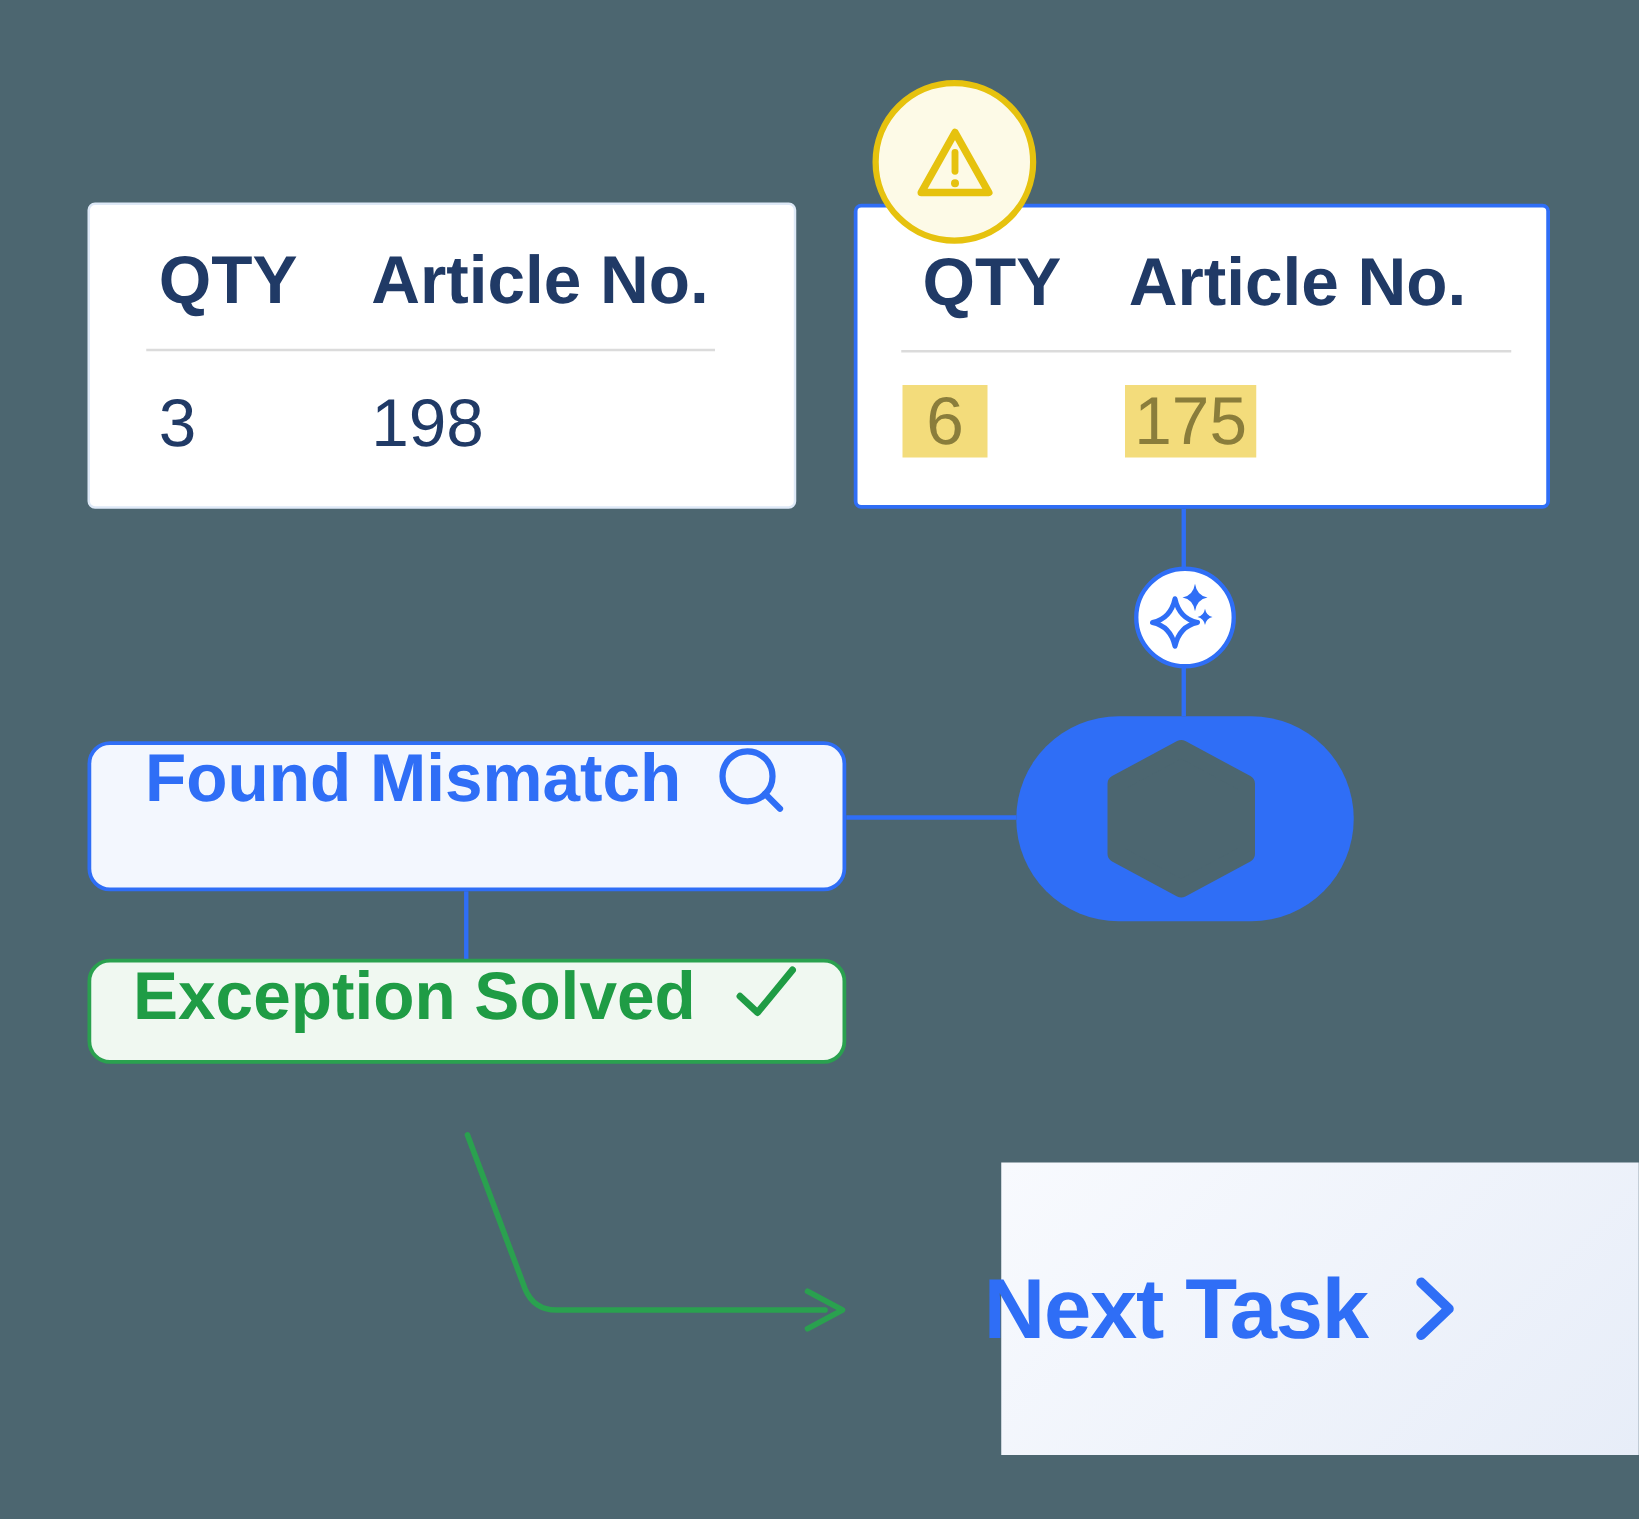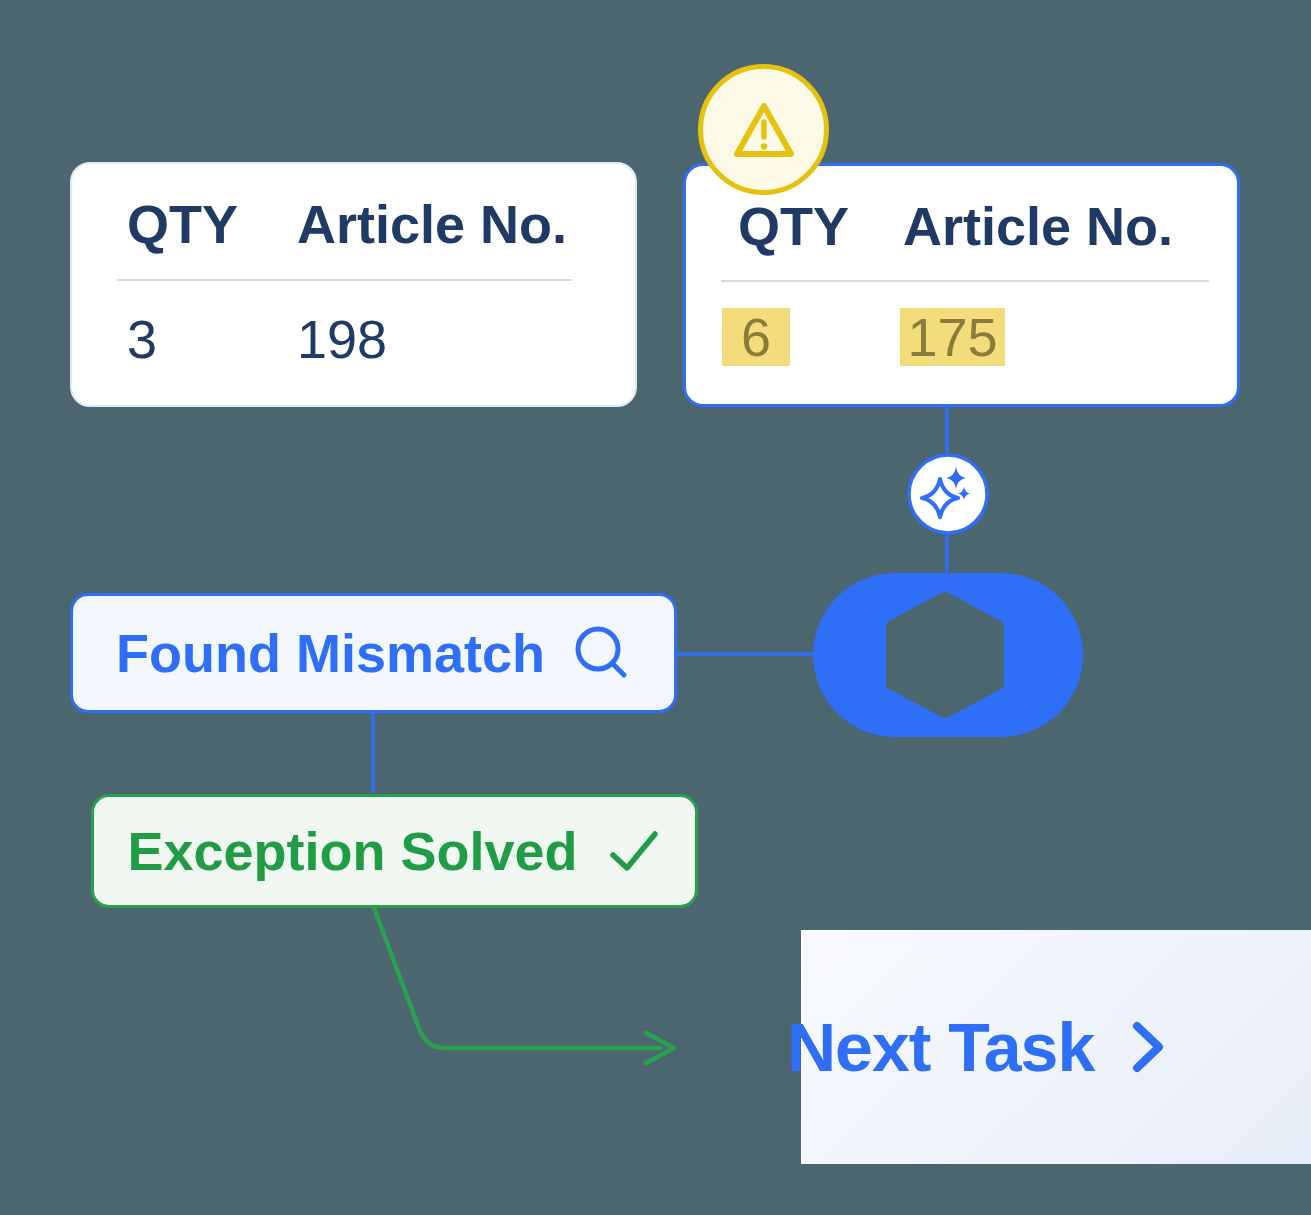--- a/index.html
+++ b/index.html
@@ -11,21 +11,21 @@
   }
   *{box-sizing:border-box;}
   html,body{margin:0;padding:0;}
   body{
     width:1311px;height:1215px;position:relative;overflow:hidden;
     background:var(--background);
     font-family:"Liberation Sans",sans-serif;
   }
   #connector-layer{position:absolute;left:0;top:0;z-index:1;pointer-events:none;}
   .card{
-    position:absolute;background:var(--card-bg);border-radius:20px;z-index:2;
+    position:absolute;background:var(--card-bg);border-radius:6px;z-index:2;
   }
   #expected-card{left:70px;top:162px;width:567px;height:245px;border:2px solid #DEE9F7;}
   #scanned-card{left:683px;top:163px;width:557px;height:244px;border:3px solid var(--accent-blue);}
   .card .cell{position:absolute;color:var(--navy);font-size:54px;line-height:1;white-space:nowrap;}
   .card .head{font-weight:bold;}
   .card .col1{left:55px;}
   .card .col2{left:225px;text-align:center;}
   #scanned-card .col1{left:52px;}
   #scanned-card .col2{left:217px;}
   .card .head{top:33px;}
@@ -39,30 +39,30 @@
   }
   .hl-qty{left:36px;width:68px;}
   .hl-art{left:214px;width:105px;}
   #warning-badge{
     position:absolute;left:698px;top:64px;width:131px;height:131px;border-radius:50%;
     background:var(--badge-bg);border:5px solid var(--yellow);z-index:4;
     display:flex;align-items:center;justify-content:center;
   }
   .step-box{
     position:absolute;left:70px;width:607px;border-radius:18px;z-index:2;
-    display:flex;align-items:center;justify-content:center;gap:28px;
+    display:flex;align-items:flex-start;justify-content:center;gap:28px;
     font-size:54px;font-weight:bold;line-height:1;white-space:nowrap;
   }
   #found-mismatch-step{
     top:593px;height:120px;border:3px solid var(--accent-blue);
     background:var(--blue-bg);color:var(--accent-blue);
   }
   #exception-solved-step{
-    top:794px;height:114px;border:3px solid var(--green);
-    background:var(--green-bg);color:var(--green-text);margin-left:21px;
+    top:767px;height:84px;border:3px solid var(--green);
+    background:var(--green-bg);color:var(--green-text);
   }
   #next-task-panel{
     position:absolute;left:801px;top:930px;width:510px;height:234px;z-index:2;
     background:linear-gradient(135deg,var(--panel-grad-start),var(--panel-grad-end));
     display:flex;align-items:center;gap:36px;
   }
   #next-task-panel .label{
     margin-left:-14px;font-size:68px;font-weight:bold;letter-spacing:-1px;
     color:var(--accent-blue);line-height:1;white-space:nowrap;
   }

